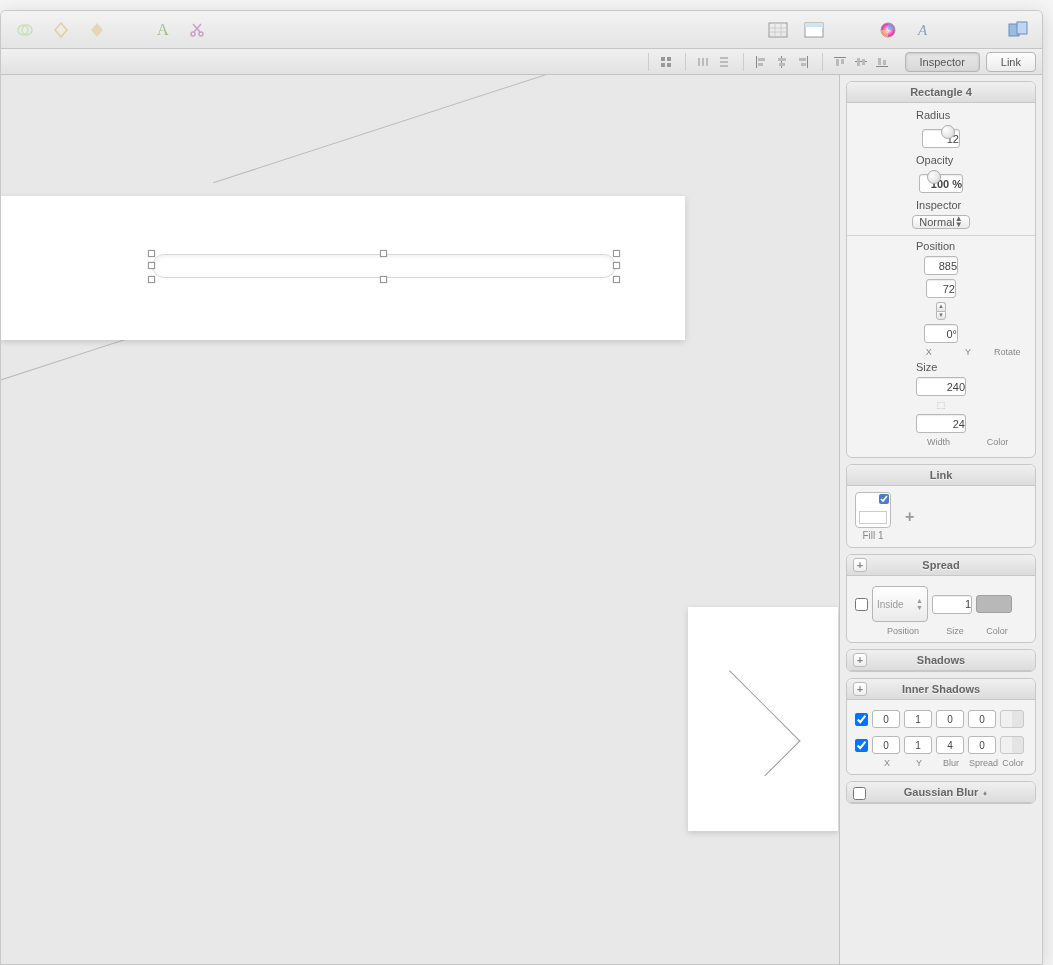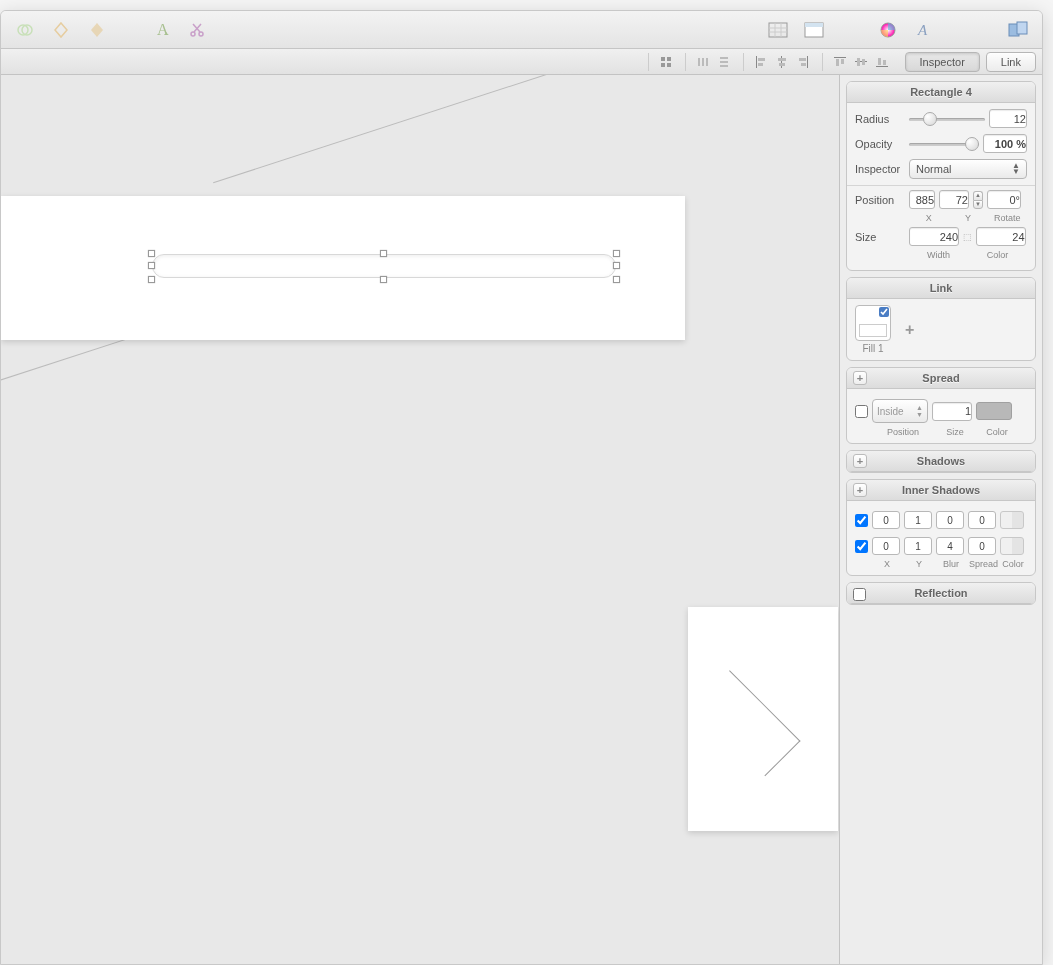--- a/index.html
+++ b/index.html
@@ -208,21 +208,21 @@
     position: absolute;
     right: 48px;
     top: 7px;
     font-size: 8px;
     color: #888;
   }
   .panel-body {
     padding: 6px 8px;
     font-size: 10px;
   }
-  .row { display: flex; align-items: center; margin-bottom: 6px; gap: 4px; }
+  .row { display: flex; align-items: center; margin-bottom: 6px; gap: 4px; flex-direction: column; }
   .row-label { width: 50px; color: #555; font-size: 11px; }
   .slider {
     flex: 1;
     height: 14px;
     position: relative;
   }
   .slider-track {
     position: absolute;
     top: 6px; left: 0; right: 0; height: 3px;
     background: #ccc;
@@ -289,21 +289,21 @@
     width: 36px; height: 18px;
     background: #b8b8b8;
     border: 1px solid #a0a0a0;
     border-radius: 3px;
   }
   .color-swatch.light {
     background: linear-gradient(to right, #f0f0f0 50%, #e4e4e4 50%);
     border-color: #c8c8c8;
   }
   .pos-select {
-    width: 56px; height: 24px;
+    width: 56px; height: 36px;
     background: linear-gradient(#fff,#eaeaea);
     border: 1px solid #b5b5b5;
     border-radius: 4px;
     font-size: 10px;
     display: flex; align-items: center; justify-content: space-between;
     padding: 0 4px;
     color: #999;
   }
   .sub-row-labels {
     display: flex; font-size: 9px; color: #888; gap: 4px; padding-left: 18px;
@@ -523,21 +523,21 @@
           <div class="row">
             <div class="row-label">Inspector</div>
             <div class="select">
               <span>Normal</span>
               <span class="car">▲<br>▼</span>
             </div>
           </div>
           <div class="divider"></div>
           <div class="row">
             <div class="row-label">Position</div>
-            <input class="num-input" style="width: 26px;" value="885">
+            <input class="num-input" style="width: 34px;" value="885">
             <input class="num-input" style="width: 30px;" value="72">
             <div class="rotate-stepper">
                 <div class="step-btn">▲</div>
                 <div class="step-btn">▼</div>
               </div>
             <input class="num-input" style="width: 34px;" value="0°">
           </div>
           <div class="sub-labels" style="padding-left:54px">
             <span>X</span>
             <span>Y</span>
@@ -628,23 +628,24 @@
           <div class="sub-row-labels">
             <span>X</span>
             <span>Y</span>
             <span>Blur</span>
             <span>Spread</span>
             <span style="width:24px">Color</span>
           </div>
         </div>
       </div>
 
-
       <div class="panel">
         <div class="panel-header">
           <input type="checkbox" class="cb-left" style="">
-          <span>Reflection</span>
-        </div>
-      </div>
+          <span>Gaussian Blur</span>
+          <span class="disclosure">♦</span>
+        </div>
+      </div>
+
 
     </div>
   </div>
 </div>
 
 </body></html>

